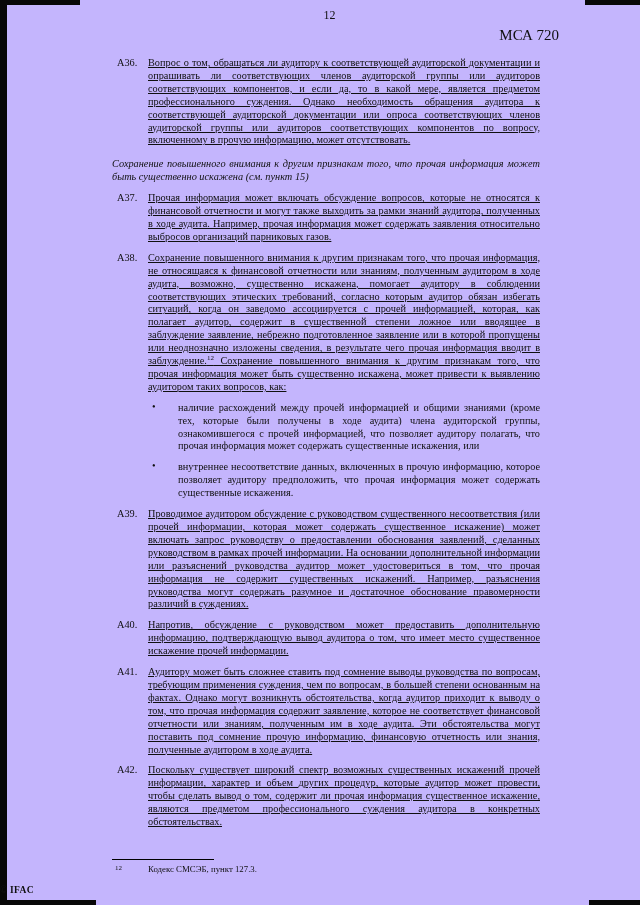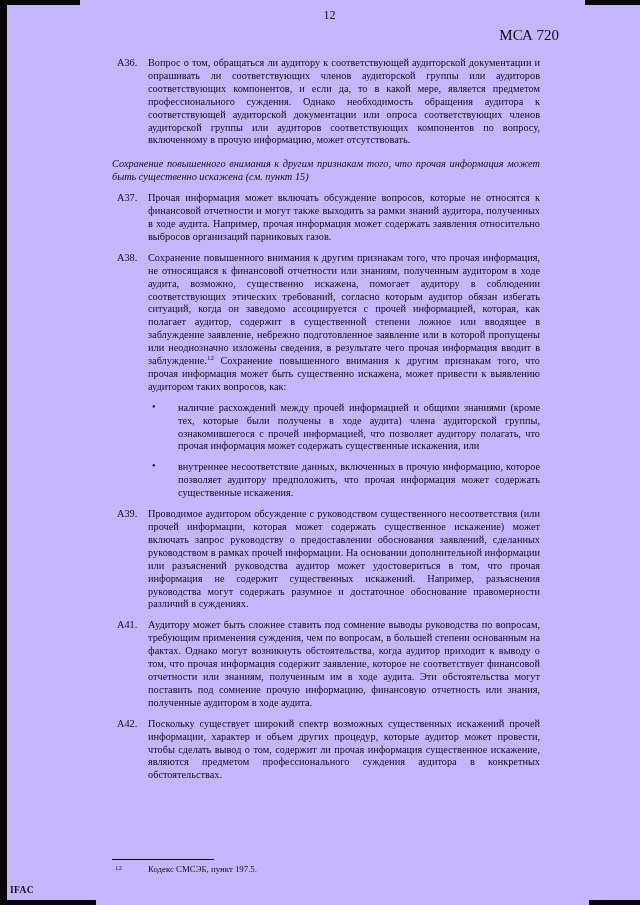--- a/index.html
+++ b/index.html
@@ -15,21 +15,21 @@
   .strip-right{right:0;top:0;width:7px;height:905px;}
   .strip-topleft{left:0;top:0;width:80px;height:5px;}
   .strip-topright{right:0;top:0;width:74px;height:5px;}
   .strip-bottomleft{left:0;bottom:0;width:96px;height:5px;}
   .strip-bottomright{right:0;bottom:0;width:70px;height:5px;}
 
   .page-number{position:absolute;top:8px;left:0;width:100%;text-align:center;font-size:12px;}
   .doc-ref{position:absolute;top:27px;right:100px;font-size:15px;}
 
   .content{position:absolute;top:57px;left:112px;width:428px;font-size:10.3px;line-height:12.9px;}
-  .para{position:relative;padding-left:36px;text-align:justify;margin-bottom:8px;}
+  .para{position:relative;padding-left:36px;text-align:justify;margin-bottom:8px;text-decoration:underline;}
   .para-label{position:absolute;left:5px;top:0;}
   .heading{text-align:justify;margin:11px 0 8px 0;}
   .heading-italic{font-style:italic;}
   .heading-bold{font-weight:bold;}
   .bullet{position:relative;margin-left:36px;padding-left:30px;text-align:justify;margin-bottom:8px;}
   .bullet-marker{position:absolute;left:4px;top:-1px;}
   sup{font-size:7px;vertical-align:super;line-height:0;}
 
   .footnote-area{position:absolute;left:112px;bottom:30px;width:428px;font-size:8.8px;line-height:11px;}
   .footnote-sep{width:102px;border-top:1px solid #000;margin-bottom:4px;}
@@ -81,36 +81,40 @@
       <span class="bullet-marker">•</span>
       <span>внутреннее несоответствие данных, включенных в прочую информацию, которое позволяет аудитору предположить, что прочая информация может содержать существенные искажения.</span>
     </div>
 
 
     <div class="para">
       <span class="para-label">А39.</span>
       <span class="para-text">Проводимое аудитором обсуждение с руководством существенного несоответствия (или прочей информации, которая может содержать существенное искажение) может включать запрос руководству о предоставлении обоснования заявлений, сделанных руководством в рамках прочей информации. На основании дополнительной информации или разъяснений руководства аудитор может удостовериться в том, что прочая информация не содержит существенных искажений. Например, разъяснения руководства могут содержать разумное и достаточное обоснование правомерности различий в суждениях.</span>
     </div>
 
+    <div class="para">
+      <span class="para-label">А40.</span>
+      <span class="para-text">Напротив, обсуждение с руководством может предоставить дополнительную информацию, подтверждающую вывод аудитора о том, что имеет место существенное искажение прочей информации.</span>
+    </div>
 
     <div class="para">
       <span class="para-label">А41.</span>
       <span class="para-text">Аудитору может быть сложнее ставить под сомнение выводы руководства по вопросам, требующим применения суждения, чем по вопросам, в большей степени основанным на фактах. Однако могут возникнуть обстоятельства, когда аудитор приходит к выводу о том, что прочая информация содержит заявление, которое не соответствует финансовой отчетности или знаниям, полученным им в ходе аудита. Эти обстоятельства могут поставить под сомнение прочую информацию, финансовую отчетность или знания, полученные аудитором в ходе аудита.</span>
     </div>
 
     <div class="para">
       <span class="para-label">А42.</span>
       <span class="para-text">Поскольку существует широкий спектр возможных существенных искажений прочей информации, характер и объем других процедур, которые аудитор может провести, чтобы сделать вывод о том, содержит ли прочая информация существенное искажение, являются предметом профессионального суждения аудитора в конкретных обстоятельствах.</span>
     </div>
 
   </div>
 
   <div class="footnote-area">
     <div class="footnote-sep"></div>
     <div class="footnote-line">
       <span class="footnote-marker">12</span>
-      <span>Кодекс СМСЭБ, пункт 197.5.</span>
+      <span>Кодекс СМСЭБ, пункт 127.3.</span>
     </div>
   </div>
 
   <div class="copyright">© IFAC</div>
 
 </div>
 
 </body></html>

